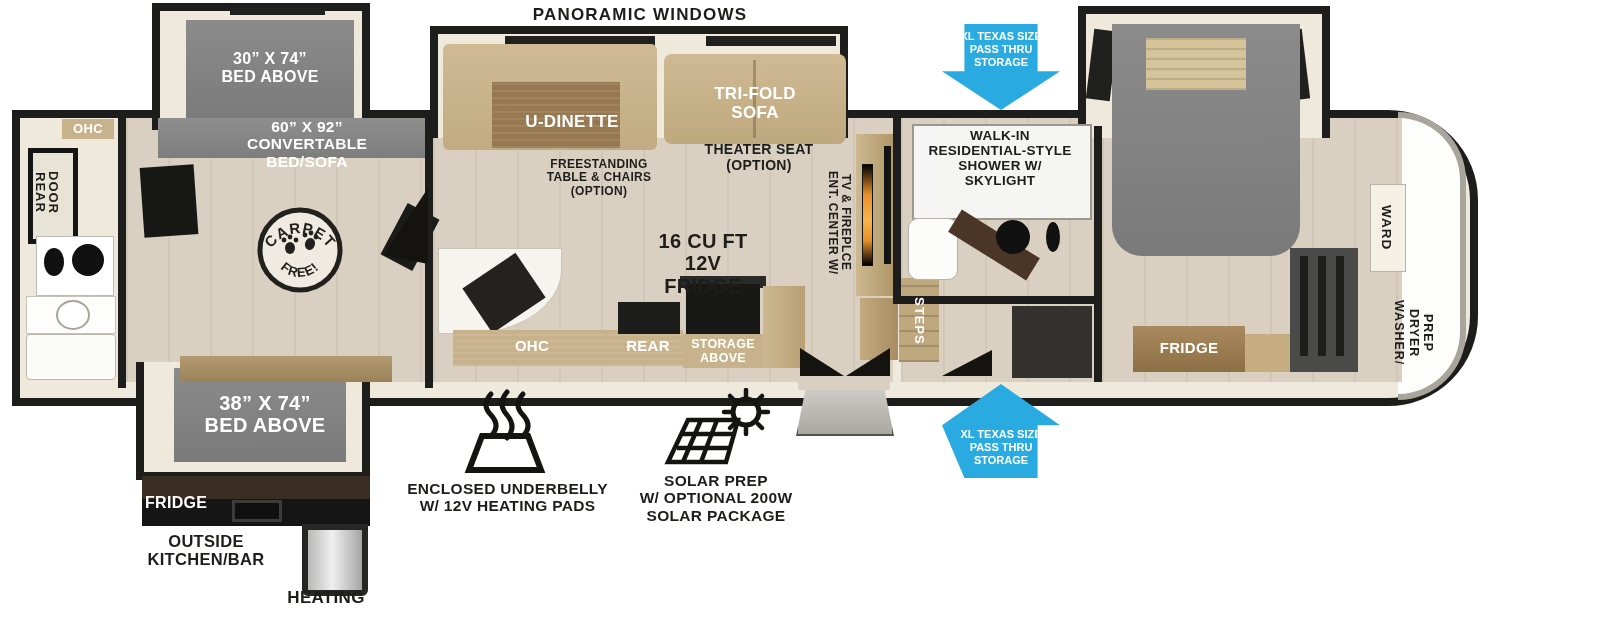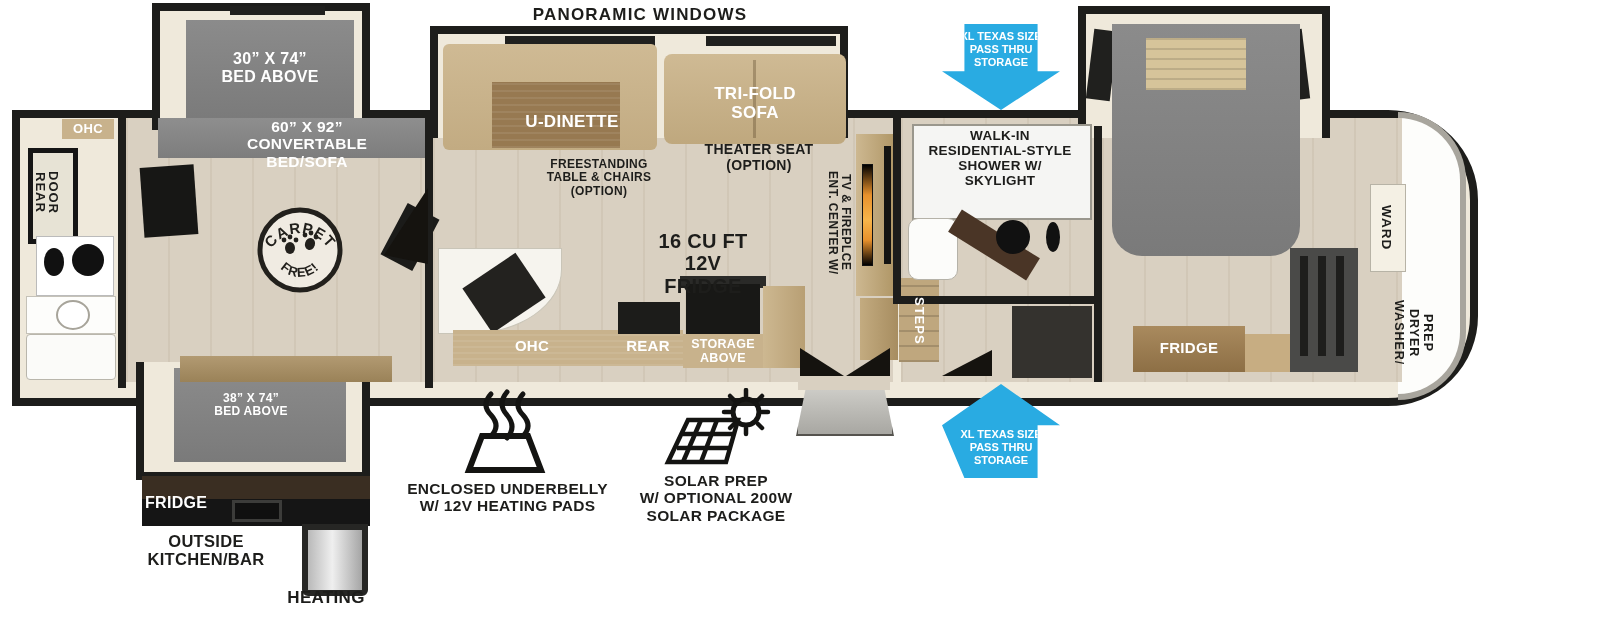--- a/index.html
+++ b/index.html
@@ -184,21 +184,21 @@
         <line x1="57" y1="32" x2="41" y2="74"></line>
     </g>
   </svg>
 
   <div class="lbl" style="left:430px;top:5px;width:420px;font-size:17px;letter-spacing:1.2px;">PANORAMIC WINDOWS</div>
   <div class="lbl white" style="left:190px;top:50px;width:160px;font-size:16px;">30” X 74”
 BED ABOVE</div>
   <div class="lbl white" style="left:228px;top:118px;width:158px;font-size:15.5px;">60” X 92”
 CONVERTABLE
 BED/SOFA</div>
-  <div class="lbl white" style="left:172px;top:392px;width:158px;font-size:12px;text-align:center;">38” X 74”
+  <div class="lbl white" style="left:186px;top:392px;width:158px;font-size:20px;text-align:center;">38” X 74”
 BED ABOVE</div>
   <div class="lbl white" style="left:62px;top:122px;width:52px;font-size:13px;">OHC</div>
   <div class="lbl vtext" style="left:34px;top:154px;width:30px;height:76px;font-size:13px;line-height:1.0;">REAR
 DOOR</div>
   <div class="lbl white" style="left:145px;top:494px;width:80px;font-size:16px;text-align:left;">FRIDGE</div>
   <div class="lbl" style="left:122px;top:532px;width:168px;font-size:16.5px;">OUTSIDE
 KITCHEN/BAR</div>
   <div class="lbl" style="left:276px;top:588px;width:100px;font-size:17px;">HEATING</div>
   <div class="lbl white" style="left:492px;top:112px;width:160px;font-size:17px;">U-DINETTE</div>
   <div class="lbl" style="left:510px;top:158px;width:178px;font-size:12px;">FREESTANDING

